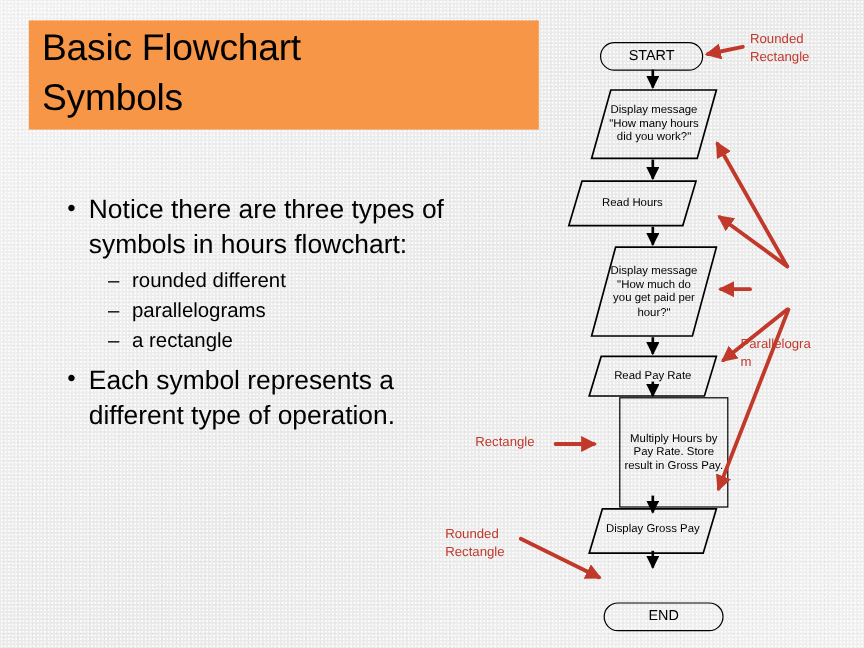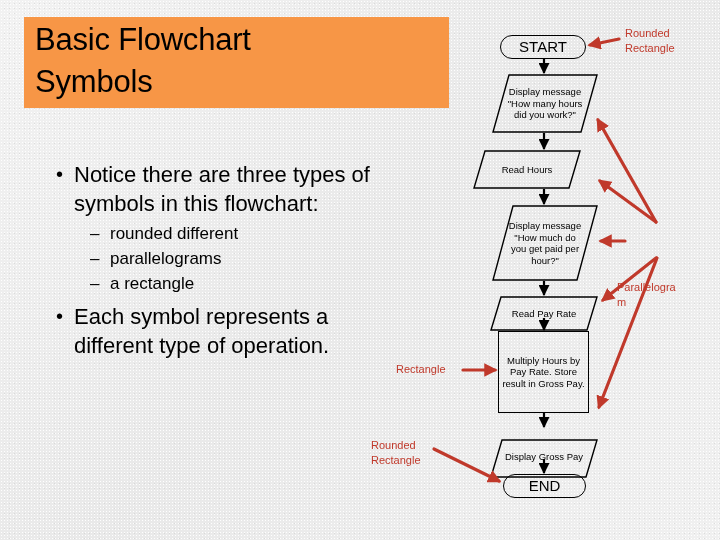--- a/index.html
+++ b/index.html
@@ -100,21 +100,21 @@
     justify-content: center;
     text-align: center;
     color: #000;
     font-size: 9.5px;
     line-height: 11.5px;
     background: transparent;
   }
   .stadium {
     border: 1.4px solid #000;
     border-radius: 40px;
-    font-size: 15px;
+    font-size: 12px;
     align-items: center;
   }
   .rect {
     border: 1.4px solid #000;
   }
   .para-wrap {
     position: absolute;
   }
   .para-wrap svg {
     position: absolute;
@@ -158,21 +158,21 @@
 
   <div id="title-box">
     <div id="title-text">Basic Flowchart
 Symbols</div>
   </div>
 
   <div id="body">
 
     <div class="bullet-l1">
       <span class="dot">•</span>
-      <span>Notice there are three types of symbols in this flowchart:</span>
+      <span>Notice there are three types of symbols in hours flowchart:</span>
     </div>
 
     <div id="sub-list">
       <div class="bullet-l2">
         <span class="dash">–</span>
         <span>rounded different</span>
       </div>
       <div class="bullet-l2">
         <span class="dash">–</span>
         <span>parallelograms</span>
@@ -239,32 +239,32 @@
       <div class="para-label">Display message "How much do you get paid per hour?"</div>
     </div>
 
     <div class="para-wrap" style="left:490px; top:296px; width:108px; height:35px;">
       <svg width="108" height="35">
         <polygon points="11,1 107,1 97,34 1,34" fill="none" stroke="#000" stroke-width="1.4"></polygon>
       </svg>
       <div class="para-label">Read Pay Rate</div>
     </div>
 
-    <div class="node rect" style="left:498px; top:331px; width:91px; height:82px;justify-content:flex-end;">
+    <div class="node rect" style="left:516px; top:331px; width:91px; height:92px;justify-content:flex-end;">
       <span>Multiply Hours by Pay Rate. Store result in Gross Pay.</span>
     </div>
 
-    <div class="para-wrap" style="left:490px; top:439px; width:108px; height:36px;">
+    <div class="para-wrap" style="left:490px; top:423px; width:108px; height:36px;">
       <svg width="108" height="39">
         <polygon points="12,1 107,1 96,38 1,38" fill="none" stroke="#000" stroke-width="1.4"></polygon>
       </svg>
       <div class="para-label">Display Gross Pay</div>
     </div>
 
-    <div class="node stadium" style="left:503px; top:474px; width:83px; height:24px;">
+    <div class="node stadium" style="left:503px; top:502px; width:100px; height:24px;">
       <span>END</span>
     </div>
 
   </div>
 
   <svg id="svg-arrows">
     <g stroke="#C0392B" stroke-width="3.2" fill="none" stroke-linecap="round" marker-end="url(#redarrow)">
 
       <path d="M 619 39 L 590 45"></path>
 

